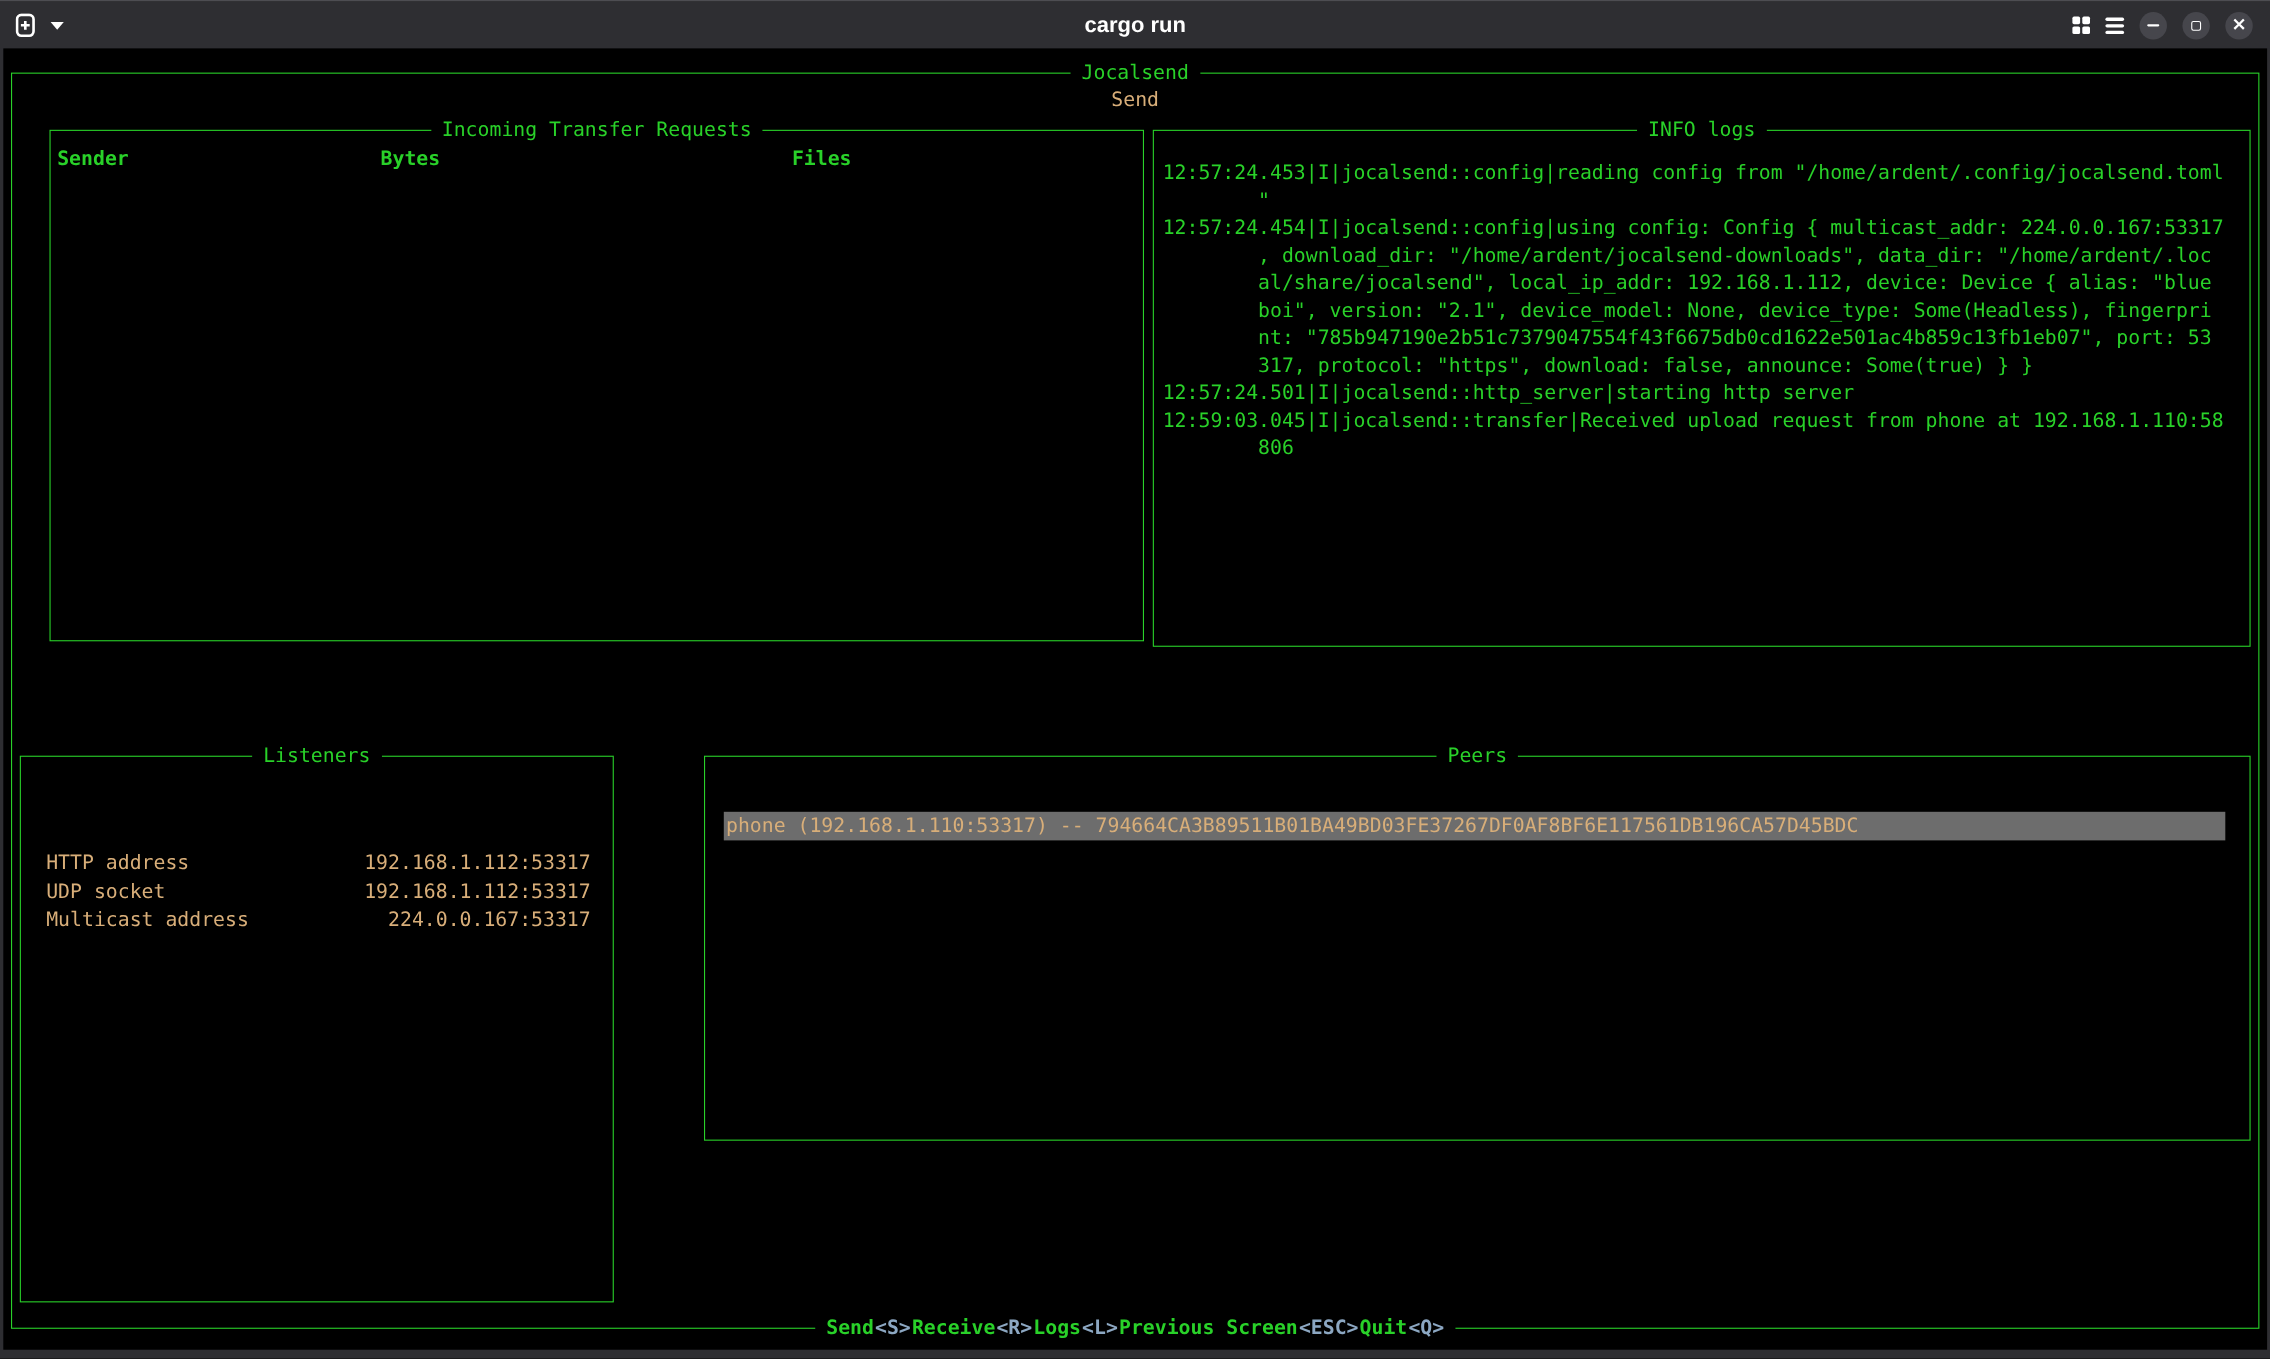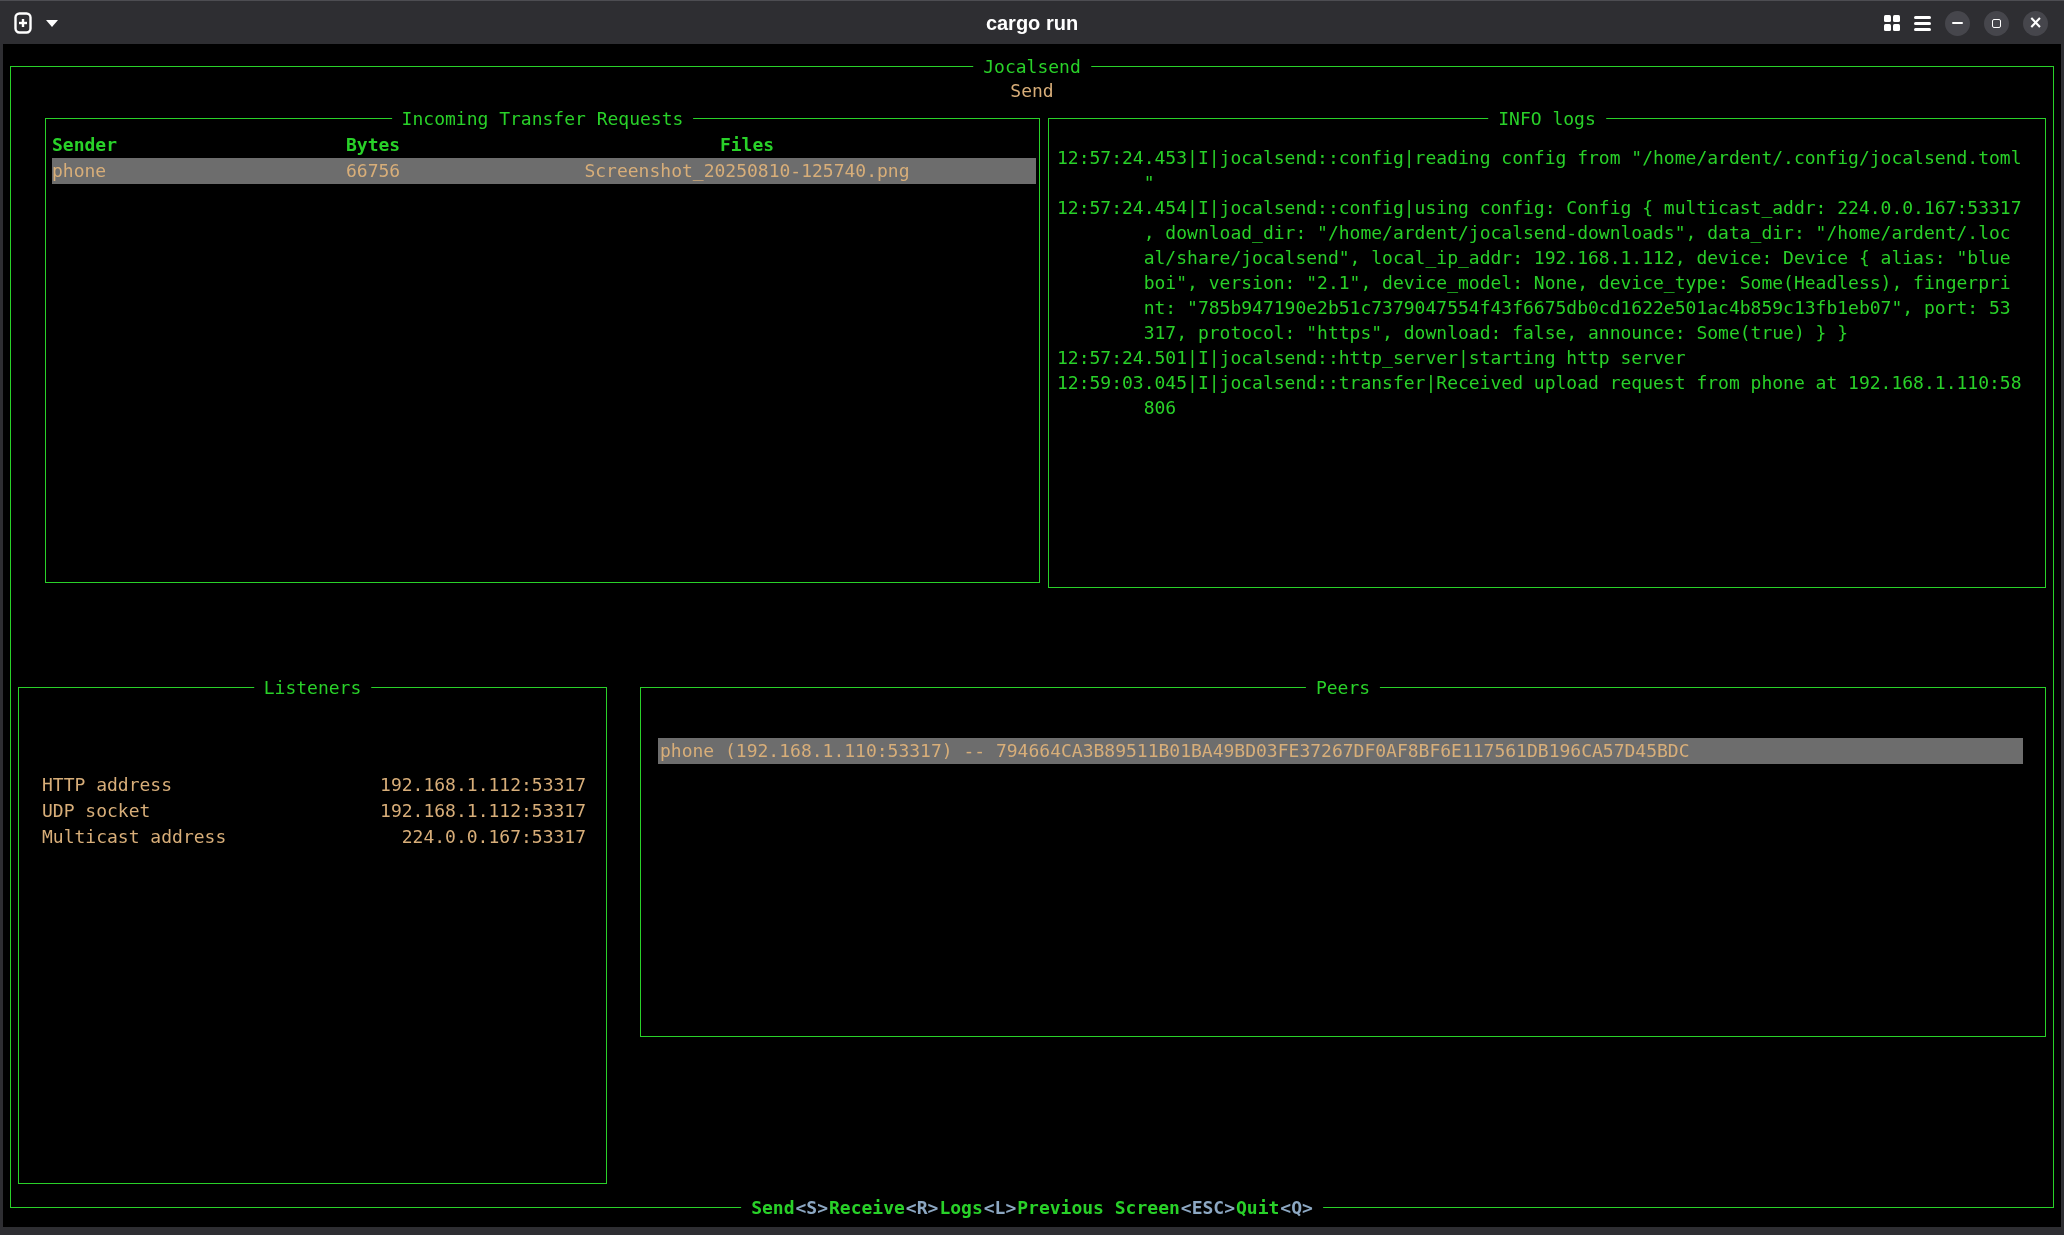--- a/index.html
+++ b/index.html
@@ -113,45 +113,40 @@
     </div>
     <div class="center-label" style="top:34px;color:var(--tan);">Send</div>
 
     <div class="box" style="left:15px;top:74px;width:995px;height:465px;margin-left:27px;">
       <div class="box-title">Incoming Transfer Requests</div>
       <div class="thead">
         <span>Sender</span>
         <span>Bytes</span>
         <span class="cell-files">Files</span>
       </div>
-      <div class="trow">
-        <span>phone</span>
-        <span>66756</span>
-        <span class="cell-files">Screenshot_20250810-125740.png</span>
-      </div>
     </div>
 
     <div class="box" style="left:1045px;top:74px;width:998px;height:470px;">
       <div class="box-title">INFO logs</div>
       <div class="log">
         <div>12:57:24.453|I|jocalsend::config|reading config from "/home/ardent/.config/jocalsend.toml</div>
         <div>        "</div>
         <div>12:57:24.454|I|jocalsend::config|using config: Config { multicast_addr: 224.0.0.167:53317</div>
         <div>        , download_dir: "/home/ardent/jocalsend-downloads", data_dir: "/home/ardent/.loc</div>
         <div>        al/share/jocalsend", local_ip_addr: 192.168.1.112, device: Device { alias: "blue</div>
         <div>        boi", version: "2.1", device_model: None, device_type: Some(Headless), fingerpri</div>
         <div>        nt: "785b947190e2b51c7379047554f43f6675db0cd1622e501ac4b859c13fb1eb07", port: 53</div>
         <div>        317, protocol: "https", download: false, announce: Some(true) } }</div>
         <div>12:57:24.501|I|jocalsend::http_server|starting http server</div>
         <div>12:59:03.045|I|jocalsend::transfer|Received upload request from phone at 192.168.1.110:58</div>
         <div>        806</div>
       </div>
     </div>
 
-    <div class="box" style="left:15px;top:643px;width:589px;height:497px;text-align:center;">
+    <div class="box" style="left:15px;top:643px;width:540px;height:497px;text-align:center;">
       <div class="box-title">Listeners</div>
       <div class="lrows">
         <div class="lrow">
           <span>HTTP address</span>
           <span>192.168.1.112:53317</span>
         </div>
         <div class="lrow">
           <span>UDP socket</span>
           <span>192.168.1.112:53317</span>
         </div>

